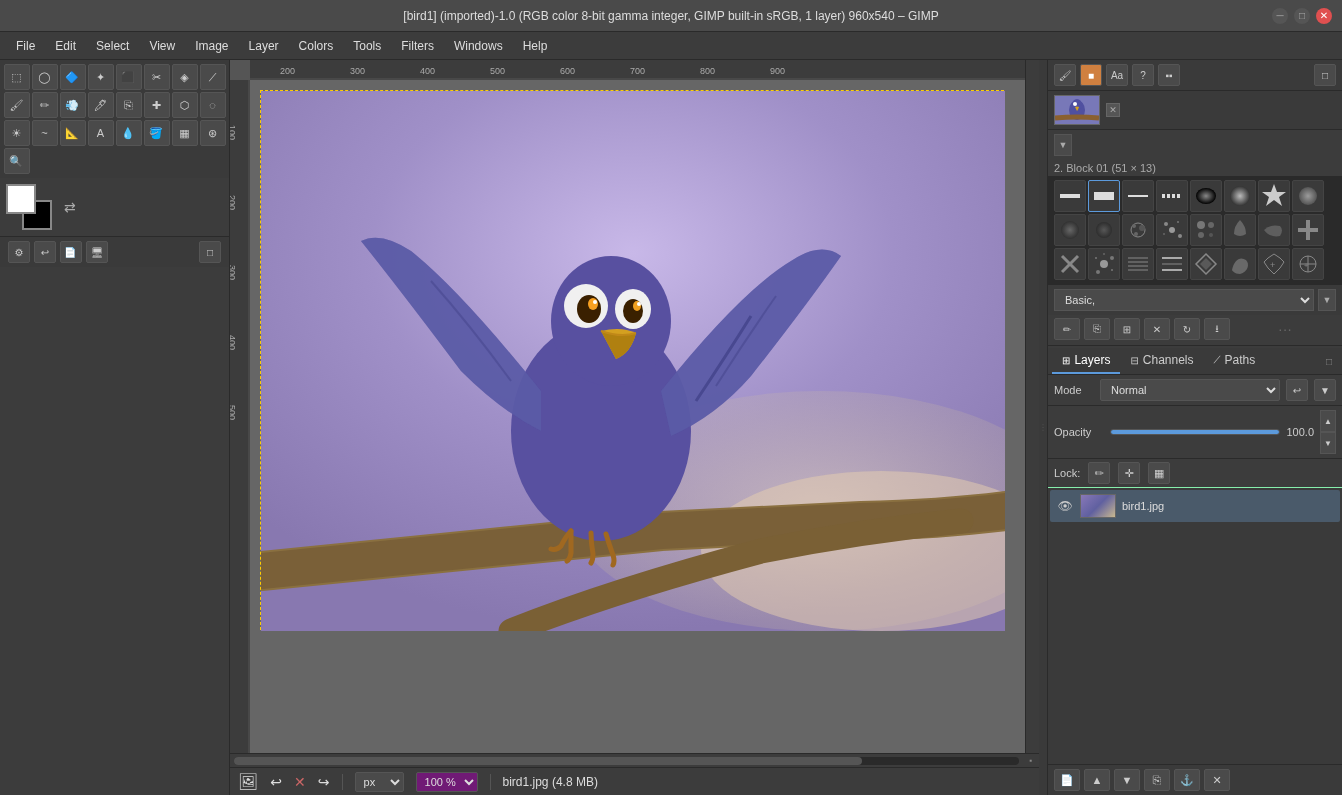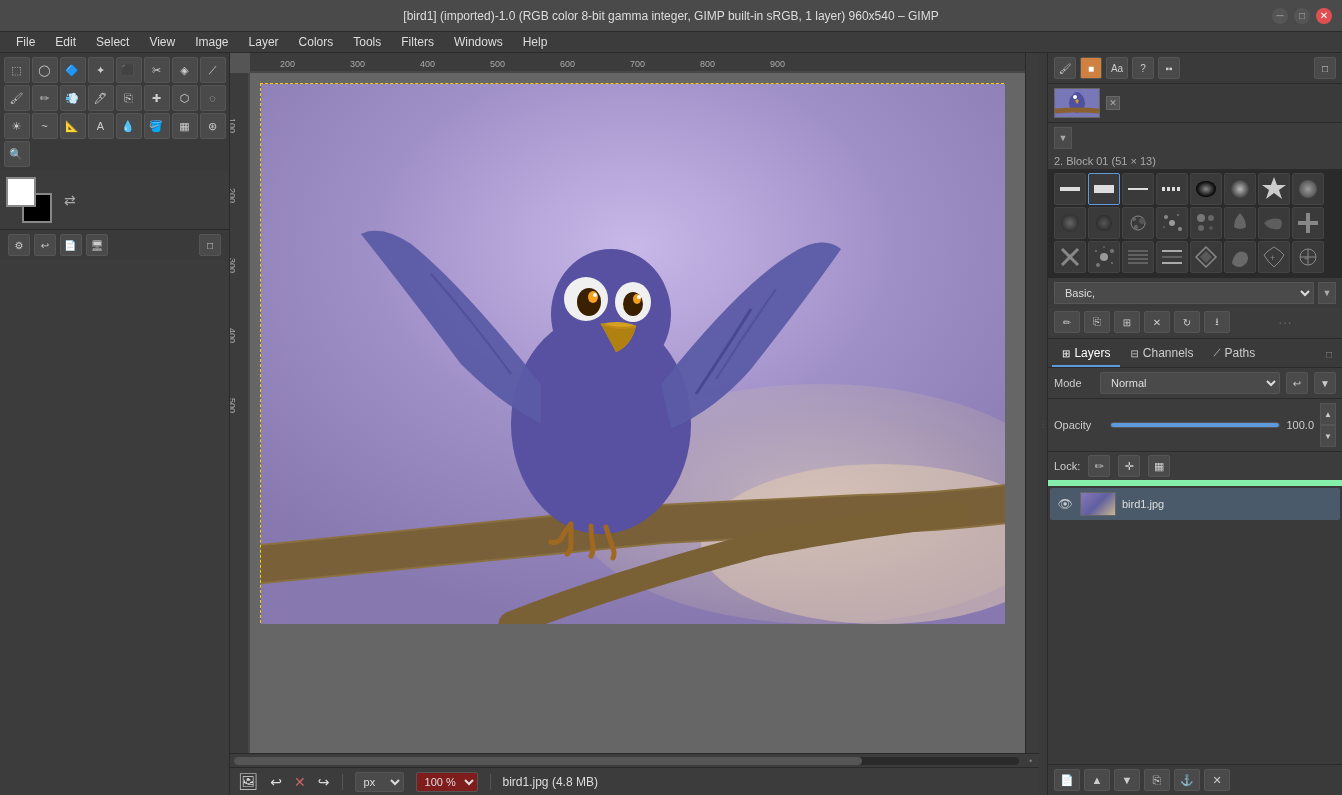--- a/index.html
+++ b/index.html
@@ -41,21 +41,21 @@
       display: flex; align-items: center; justify-content: center;
       font-size: 10px; cursor: pointer;
     }
     .tb-min { background: #555; color: #aaa; }
     .tb-max { background: #555; color: #aaa; }
     .tb-close { background: #e05050; color: #fff; }
 
     
     #menubar {
       background: #3c3c3c;
-      height: 21px;
+      height: 28px;
       display: flex;
       align-items: center;
       padding: 0 8px;
       gap: 4px;
       border-bottom: 1px solid #2a2a2a;
     }
     .menu-item {
       padding: 3px 8px;
       cursor: pointer;
       border-radius: 3px;
@@ -227,21 +227,21 @@
     }
     #unit-select {
       background: #4a4a4a;
       border: 1px solid #555;
       color: #ddd;
       padding: 2px 4px;
       border-radius: 2px;
       font-size: 11px;
     }
     #zoom-select {
-      background: #7f1d1d;
+      background: #701a75;
       border: 1px solid #555;
       color: #ddd;
       padding: 2px 4px;
       border-radius: 2px;
       font-size: 11px;
     }
 
     
     #right-panel {
       width: 295px;
@@ -517,21 +517,21 @@
       font-size: 8px;
       color: #ccc;
     }
 
     
     #lock-row {
       display: flex;
       align-items: center;
       padding: 3px 6px;
       gap: 8px;
-      border-bottom: 6px solid #86efac;
+      border-bottom: 1px solid #86efac;
     }
     #lock-label { font-size: 11px; color: #ccc; }
     .lock-btn {
       width: 22px; height: 22px;
       background: #4a4a4a;
       border: 1px solid #555;
       display: flex; align-items: center; justify-content: center;
       cursor: pointer;
       font-size: 11px;
       color: #ccc;

